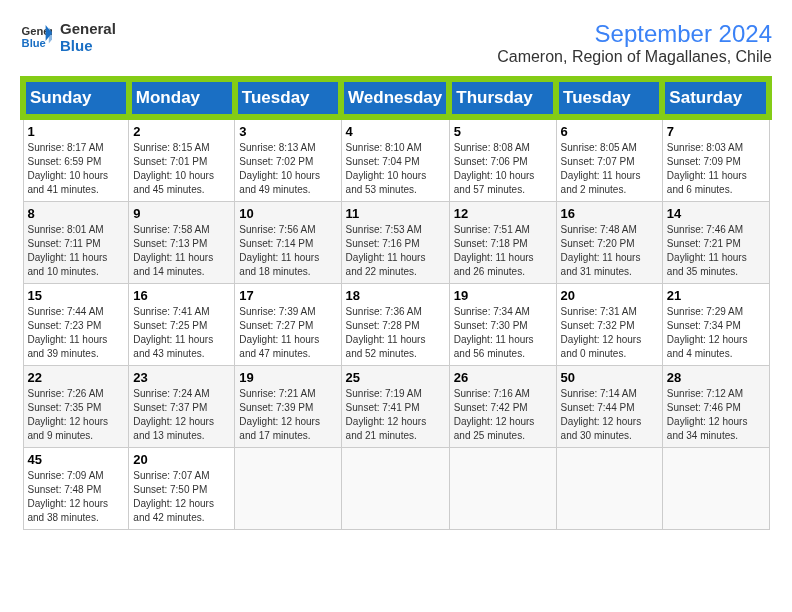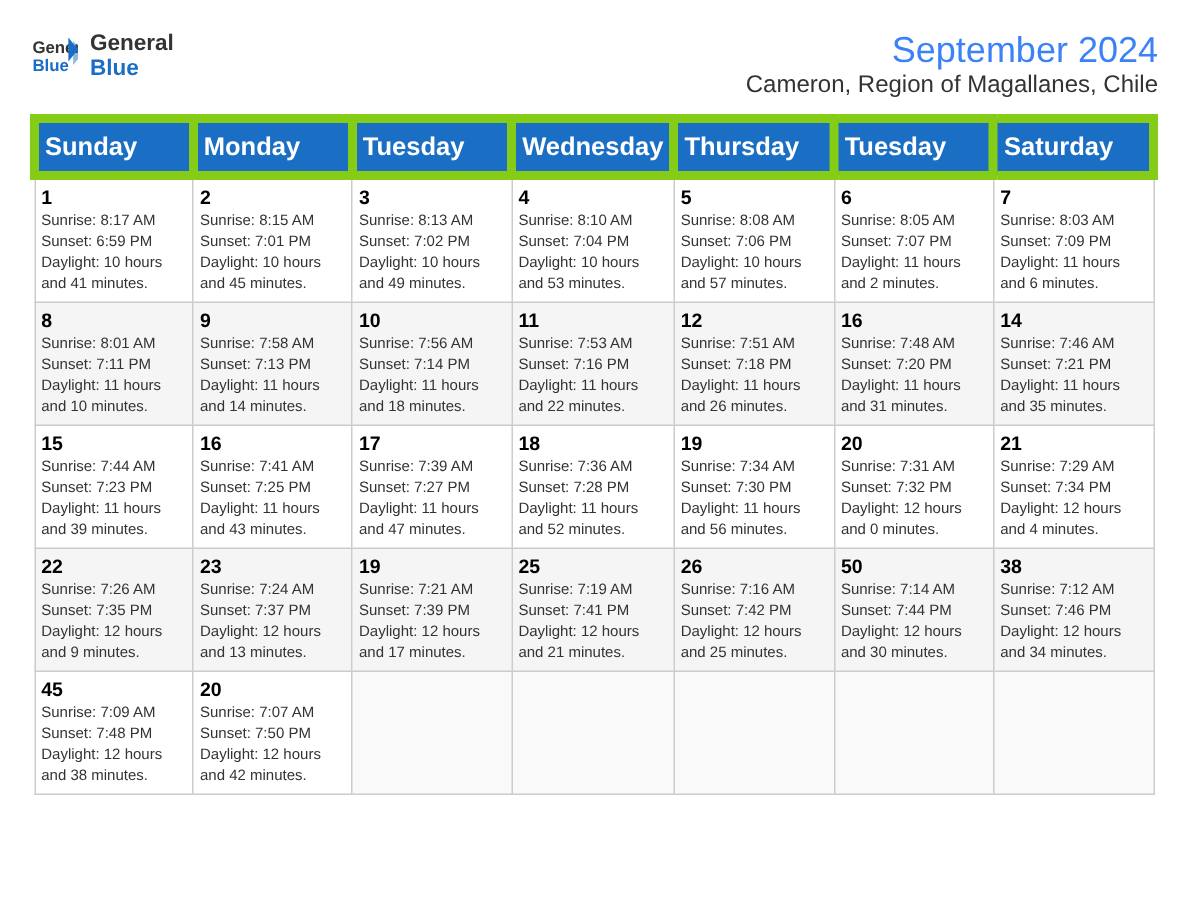--- a/index.html
+++ b/index.html
@@ -221,21 +221,21 @@
         </td>
         <td>
           <span class="day-number">26</span>
           <div class="day-content">Sunrise: 7:16 AM<br>Sunset: 7:42 PM<br>Daylight: 12 hours and 25 minutes.</div>
         </td>
         <td>
           <span class="day-number">50</span>
           <div class="day-content">Sunrise: 7:14 AM<br>Sunset: 7:44 PM<br>Daylight: 12 hours and 30 minutes.</div>
         </td>
         <td>
-          <span class="day-number">38</span>
+          <span class="day-number">28</span>
           <div class="day-content">Sunrise: 7:12 AM<br>Sunset: 7:46 PM<br>Daylight: 12 hours and 34 minutes.</div>
         </td>
       </tr>
       <tr>
         <td>
           <span class="day-number">45</span>
           <div class="day-content">Sunrise: 7:09 AM<br>Sunset: 7:48 PM<br>Daylight: 12 hours and 38 minutes.</div>
         </td>
         <td>
           <span class="day-number">20</span>

